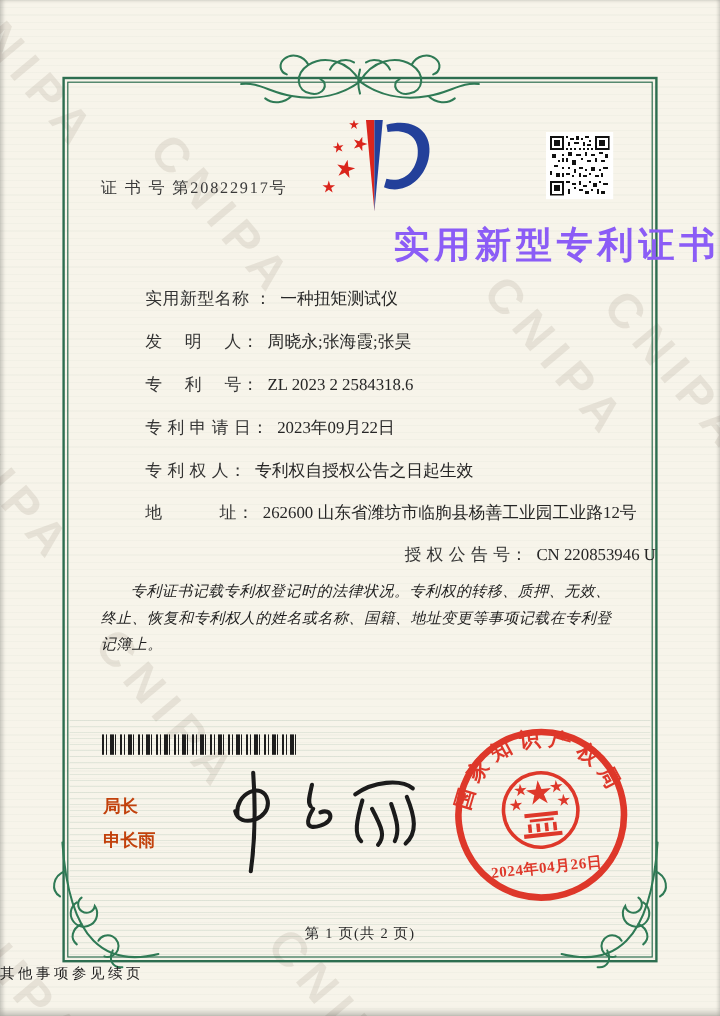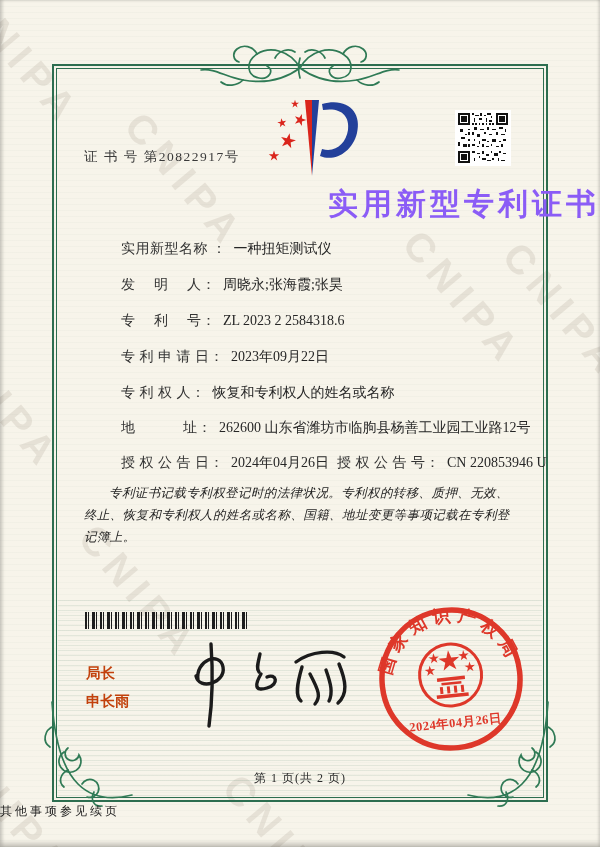--- a/index.html
+++ b/index.html
@@ -221,27 +221,26 @@
 <div class="row r2">
   <span class="label">发　 明　 人：</span><span class="value">周晓永;张海霞;张昊</span>
 </div>
 <div class="row r3">
   <span class="label">专　 利　 号：</span><span class="value">ZL 2023 2 2584318.6</span>
 </div>
 <div class="row r4">
   <span class="label">专 利 申 请 日：</span><span class="value">2023年09月22日</span>
 </div>
 <div class="row r5">
-  <span class="label">专 利 权 人：</span><span class="value">恢复和专利权人的姓名或名称</span>
+  <span class="label">专 利 权 人：</span><span class="value">专利权自授权公告之日起生效</span>
 </div>
 <div class="row r6">
   <span class="label">地　　　 址：</span><span class="value">262600 山东省潍坊市临朐县杨善工业园工业路12号</span>
 </div>
 <div class="row r7">
-  <span><span class="label">授 权 公 告 日：</span><span class="value">2024年04月26日</span></span>
   <span class="pair2"><span class="label">授 权 公 告 号：</span><span class="value">CN 220853946 U</span></span>
 </div>
 
 <div class="paras">
   <p>专利证书记载专利权登记时的法律状况。专利权的转移、质押、无效、终止、恢复和专利权人的姓名或名称、国籍、地址变更等事项记载在专利登记簿上。</p>
 </div>
 
 <div class="barcode"></div>
 
 <div class="director">

